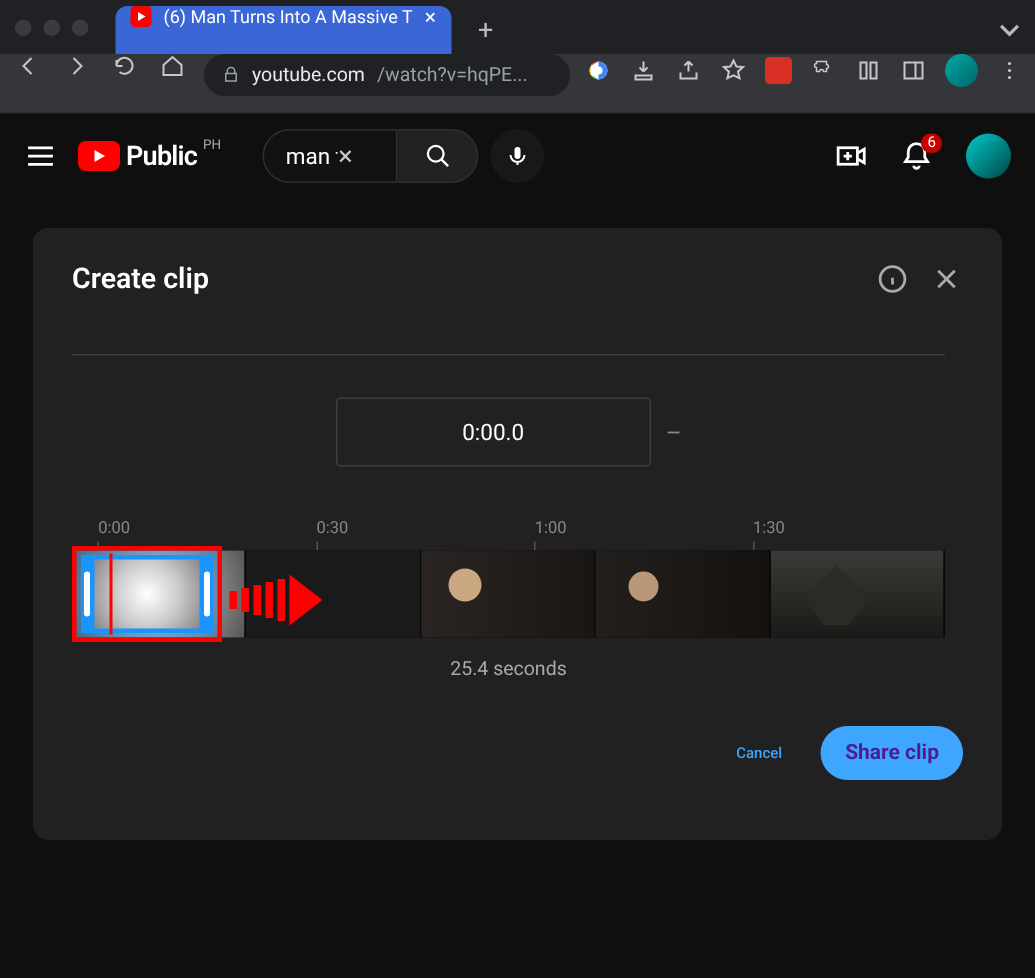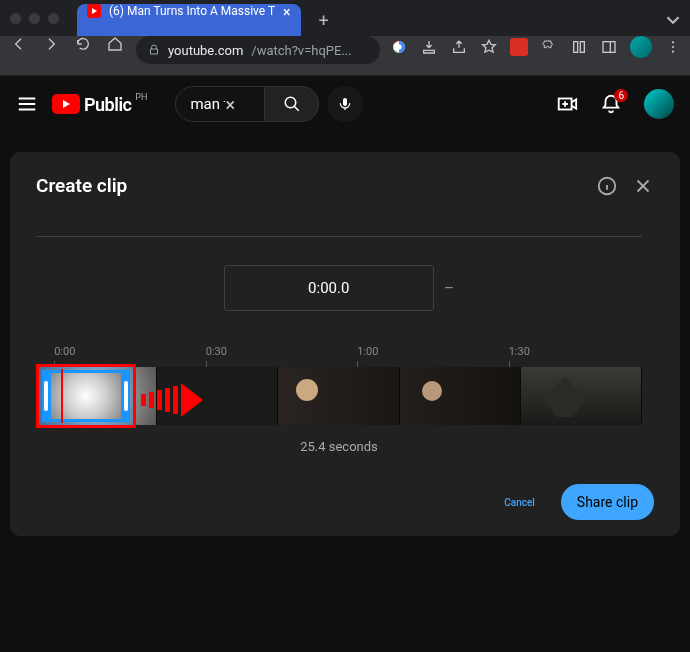--- a/index.html
+++ b/index.html
@@ -41,21 +41,21 @@
   .searchbox span { flex:1; font-size:15px; color:#fff; overflow:hidden; white-space:nowrap;}
   .searchbox .clear { color:#ccc; font-size:18px; cursor:pointer;}
   .searchbtn { background:#222222; border:1px solid #303030; border-left:none; border-radius:0 20px 20px 0; width:54px; height:36px; display:flex; align-items:center; justify-content:center; color:#fff; cursor:pointer;}
   .mic { margin-left: 8px; width:36px; height:36px; border-radius:50%; background:#181818; display:flex; align-items:center; justify-content:center; color:#fff; cursor:pointer;}
   .yt-right { margin-left:auto; display:flex; align-items:center; gap:22px; color:#fff;}
   .notif { position:relative; cursor:pointer;}
   .notif .badge { position:absolute; top:-4px; right:-6px; background:#cc0000; color:#fff; border-radius:8px; font-size:10px; padding:0 4px; line-height:13px;}
   .avatar-md { width:30px; height:30px; border-radius:50%; background: linear-gradient(135deg,#0cc,#044);}
 
   
-  .clip-card { margin: 20px 10px; background:#212121; border-radius: 10px; padding: 22px 0 16px 0; position:relative; }
+  .clip-card { margin: 20px 22px; background:#212121; border-radius: 10px; padding: 22px 0 40px 0; position:relative; }
   .clip-inner { padding: 0 26px; }
   .clip-head { display:flex; align-items:center; }
   .clip-title { color:#fff; font-size:19px; font-weight:600; flex:1;}
   .info-ic, .close-ic { color:#aaa; cursor:pointer; margin-left:14px;}
   .info-ic svg, .close-ic svg { width:22px; height:22px; fill:none; stroke:currentColor; stroke-width:2;}
   .scrollable { max-height: 360px; overflow-y: auto; padding-right: 12px; margin-top: 18px; }
   .scrollable::-webkit-scrollbar{width:10px;}
   .scrollable::-webkit-scrollbar-thumb{background:#717171; border-radius:5px;}
   .scrollable::-webkit-scrollbar-track{background:transparent;}
 
@@ -97,21 +97,21 @@
   .arrow .bar { width:5px; height:26px; background:#ff0000; margin-right:3px;}
   .arrow .bar:nth-child(1){height:12px;} .arrow .bar:nth-child(2){height:16px;}
   .arrow .bar:nth-child(3){height:20px;} .arrow .bar:nth-child(4){height:24px;}
   .arrow .bar:nth-child(5){height:28px;}
   .arrow .tri { width:0; height:0; border-left:22px solid #ff0000; border-top:17px solid transparent; border-bottom:17px solid transparent;}
 
   .duration { text-align:center; color:#aaa; font-size:13px; margin-top:14px;}
 
   .actions { display:flex; justify-content:flex-end; gap:12px; margin-top: 30px; padding: 0 26px;}
   .btn-cancel { color:#3ea6ff; font-size:10px; font-weight:500; padding:10px 14px; cursor:pointer; background:none; border:none;}
-  .btn-share { background:#3ea6ff; color:#000000; font-size:14px; font-weight:400; padding:10px 16px; border-radius:18px; cursor:pointer; border:none;}
+  .btn-share { background:#3ea6ff; color:#4c1d95; font-size:14px; font-weight:700; padding:10px 16px; border-radius:18px; cursor:pointer; border:none;}
 
   svg { display:block;}
 </style>
 </head>
 <body>
 
 <div class="titlebar">
   <div class="traffic">
     <div class="dot"></div>
     <div class="dot"></div>

